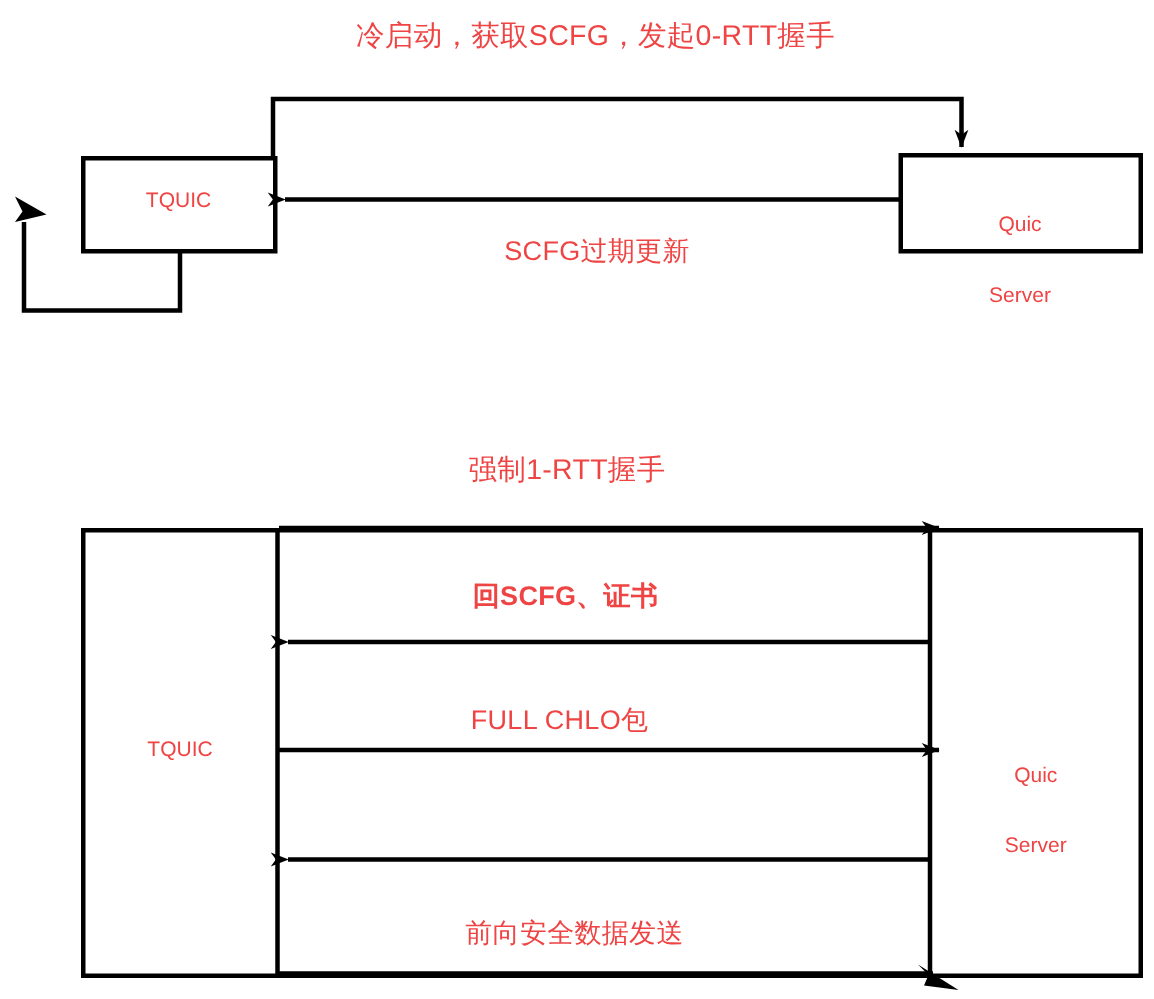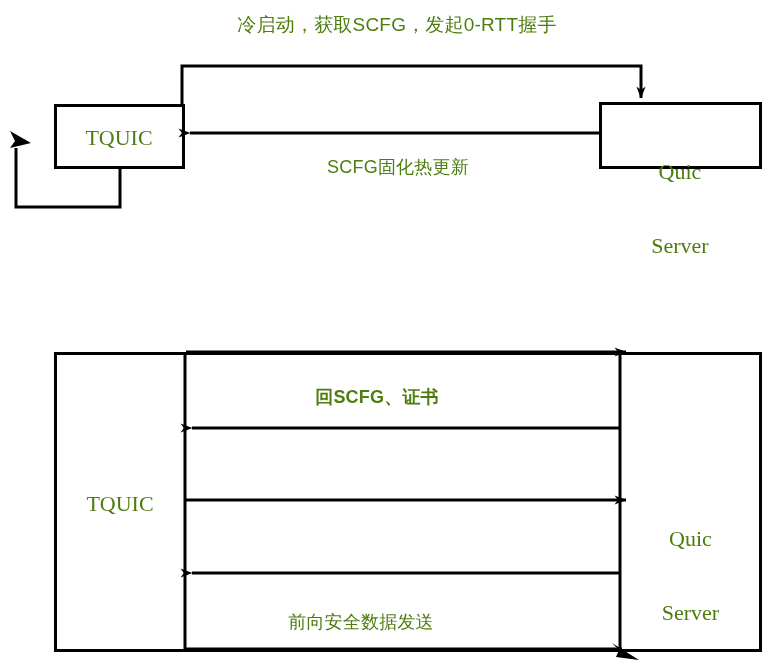--- a/index.html
+++ b/index.html
@@ -23,31 +23,30 @@
   svg.diagram-layer {
     position: absolute;
     left: 0;
     top: 0;
     width: 769px;
     height: 666px;
   }
   .txt {
     position: absolute;
     white-space: pre;
-    color: #4d7c0f;
+    color: #ef4444;
     line-height: 1.12;
   }
   .title-text {
     font-size: 19px;
     letter-spacing: 0.2px;
   }
   .node-text {
-    font-size: 22px;
+    font-size: 14px;
     text-align: center;
-    font-family: Liberation Serif, serif;
   }
   .edge-text {
     font-size: 18px;
     letter-spacing: 0.2px;
   }
   .center-anchor {
     transform: translateX(-50%);
   }
 </style>
 </head>
@@ -105,30 +104,32 @@
 
   <div class="txt title-text center-anchor" style="left:397px; top:14px;">冷启动，获取SCFG，发起0-RTT握手</div>
 
   <div class="txt node-text" style="left:55px; top:126px; width:128px;">TQUIC</div>
 
   <div class="txt node-text" style="left:600px; top:111px; width:160px;">
     <div>Quic</div>
     <div>Server</div>
   </div>
 
-  <div class="txt edge-text center-anchor" style="left:398px; top:157px;">SCFG固化热更新</div>
+  <div class="txt edge-text center-anchor" style="left:398px; top:157px;">SCFG过期更新</div>
 
 
+  <div class="txt title-text center-anchor" style="left:378px; top:303px;">强制1-RTT握手</div>
 
   <div class="txt node-text" style="left:55px; top:492px; width:130px;">TQUIC</div>
 
   <div class="txt node-text" style="left:620px; top:478px; width:141px;">
     <div>Quic</div>
     <div>Server</div>
   </div>
 
   <div class="txt edge-text center-anchor" style="left:377px; top:387px;font-weight:bold;">回SCFG、证书</div>
 
+  <div class="txt edge-text center-anchor" style="left:373px; top:470px;">FULL CHLO包</div>
 
 
-  <div class="txt edge-text center-anchor" style="left:361px; top:612px;font-family:Liberation Serif, serif;">前向安全数据发送</div>
+  <div class="txt edge-text center-anchor" style="left:383px; top:612px;font-family:Liberation Serif, serif;">前向安全数据发送</div>
 
 </div>
 
 </body></html>

